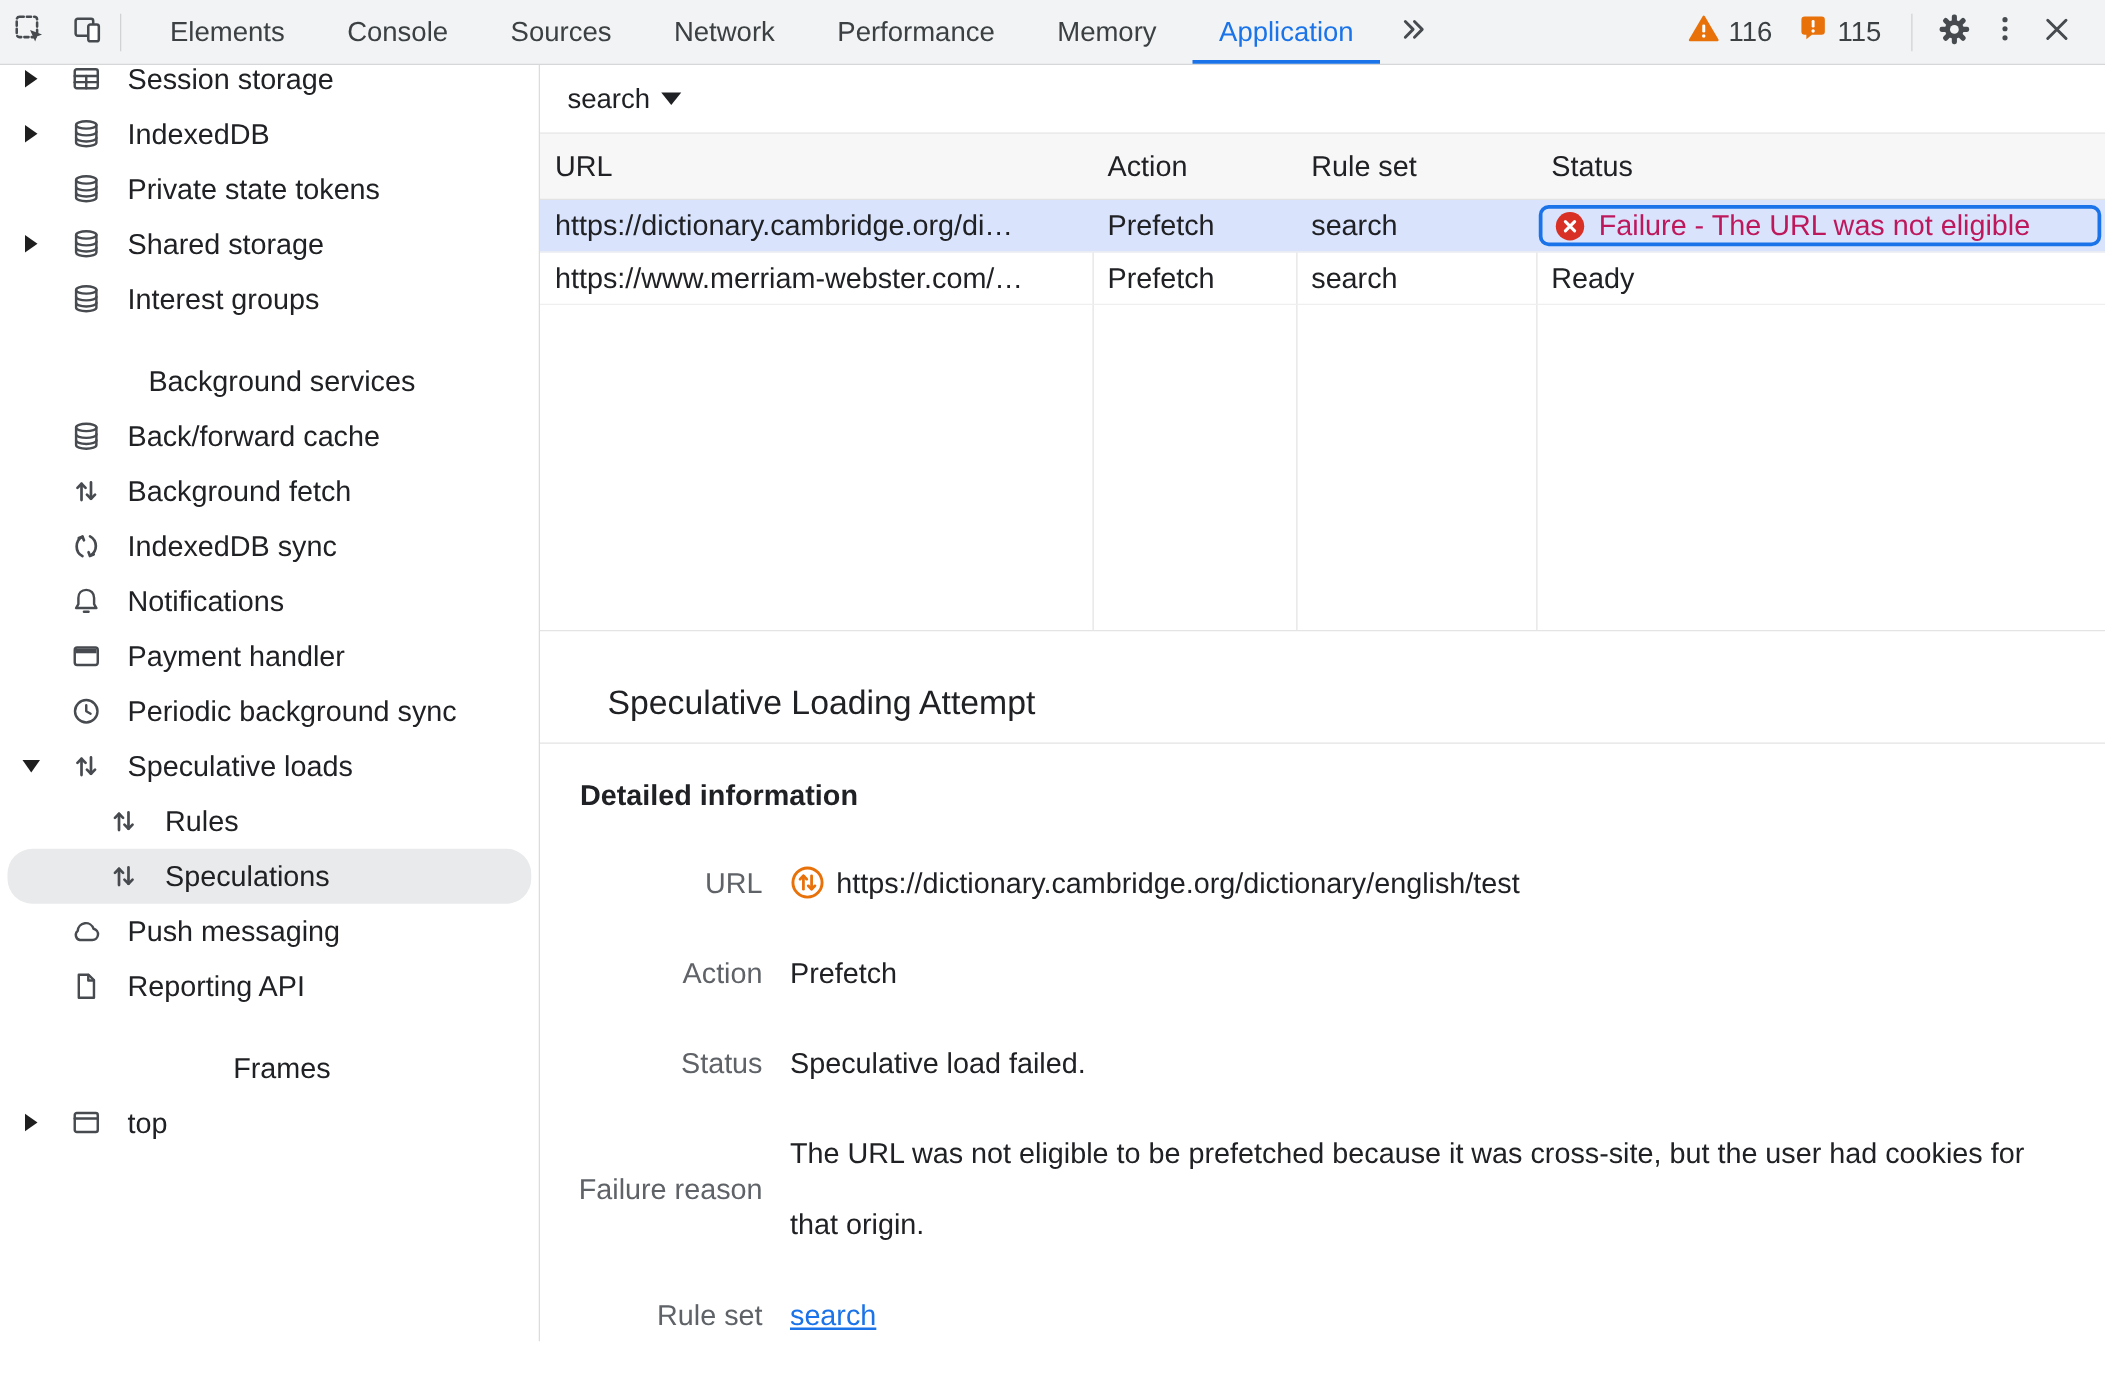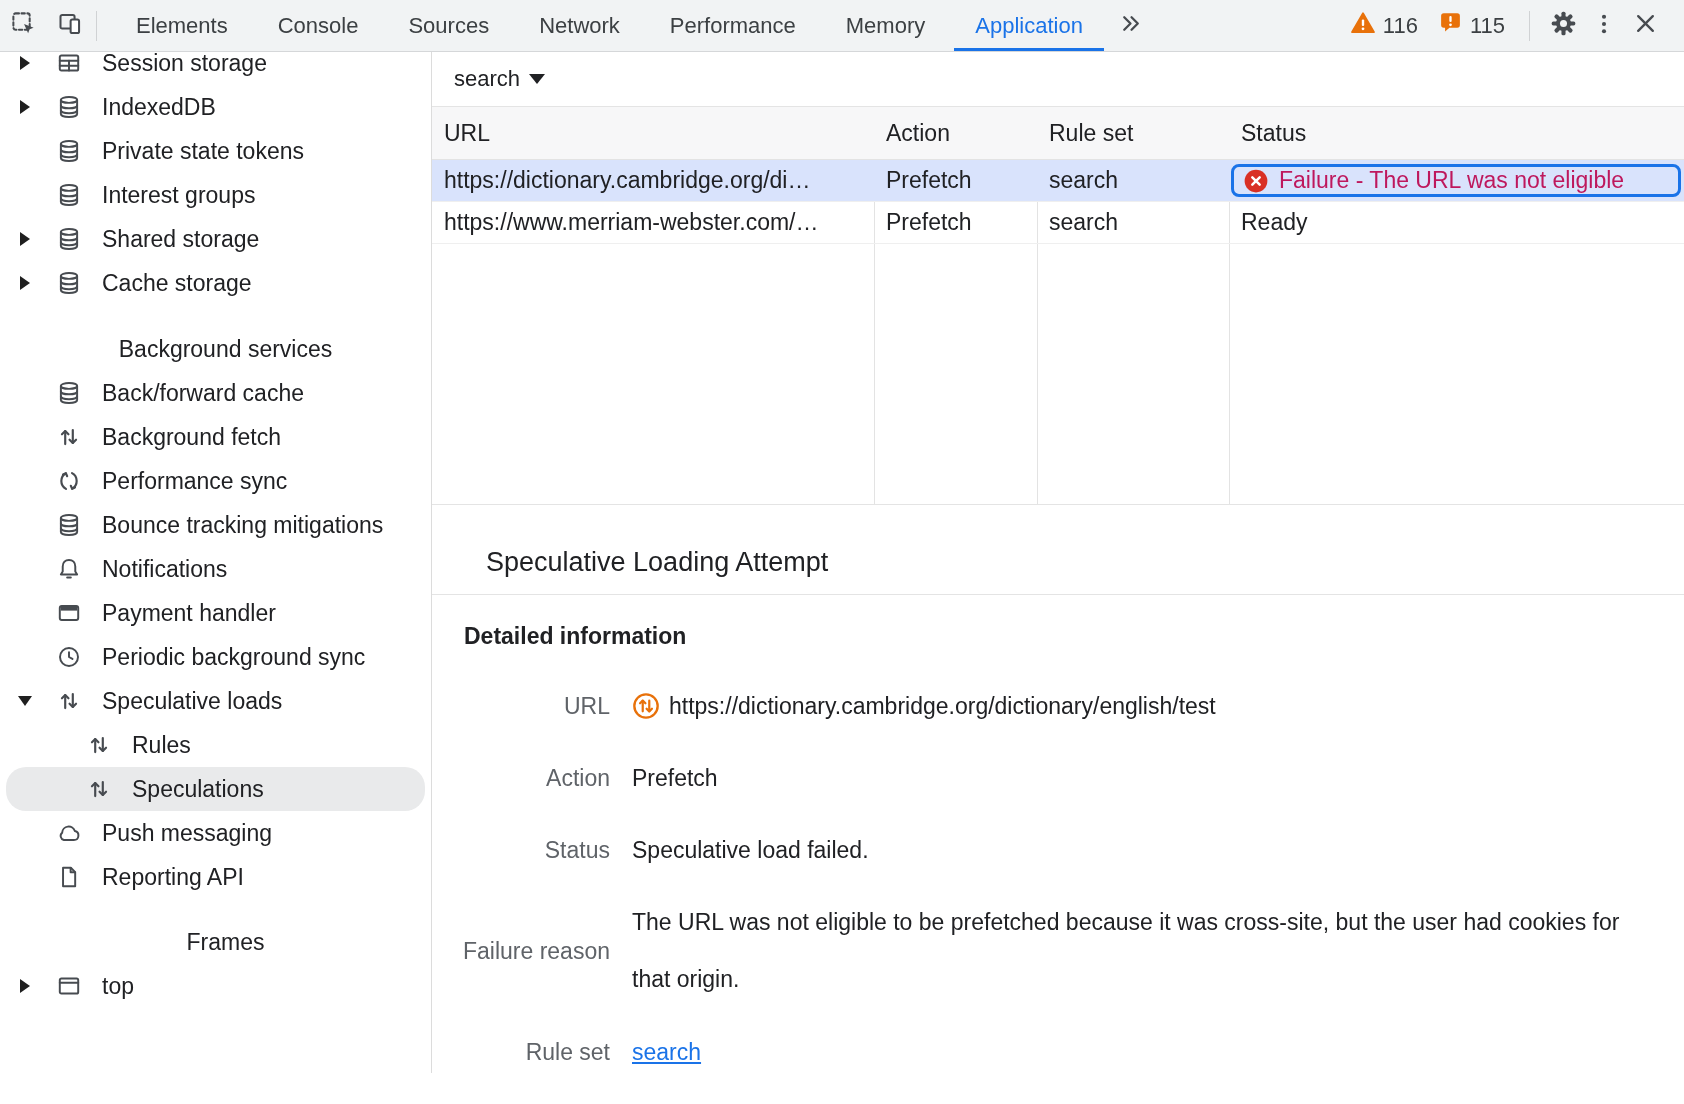--- a/index.html
+++ b/index.html
@@ -233,61 +233,47 @@
               <ellipse cx="12" cy="5.5" rx="7.5" ry="2.7"></ellipse>
                 <path d="M4.5 5.5v13c0 1.5 3.3 2.7 7.5 2.7s7.5-1.2 7.5-2.7v-13"></path>
               <path d="M4.5 10.5c0 1.5 3.3 2.7 7.5 2.7s7.5-1.2 7.5-2.7"></path>
                 <path d="M4.5 15c0 1.5 3.3 2.7 7.5 2.7s7.5-1.2 7.5-2.7"></path>
             </svg>
             </span>
           <span class="slabel">Private state tokens</span>
         </div>
 
         <div class="srow">
-          <span class="expbox"></span>
+          <span class="expbox">
+              <span class="exp-r"></span>
+            </span>
           <span class="sicon">
             <svg class="ic" width="26" height="26" viewBox="0 0 24 24">
               <ellipse cx="12" cy="5.5" rx="7.5" ry="2.7"></ellipse>
                 <path d="M4.5 5.5v13c0 1.5 3.3 2.7 7.5 2.7s7.5-1.2 7.5-2.7v-13"></path>
               <path d="M4.5 10.5c0 1.5 3.3 2.7 7.5 2.7s7.5-1.2 7.5-2.7"></path>
                 <path d="M4.5 15c0 1.5 3.3 2.7 7.5 2.7s7.5-1.2 7.5-2.7"></path>
             </svg>
             </span>
-          <span class="slabel">Interest groups</span>
-        </div>
-
-        <div class="srow">
-          <span class="expbox">
-              <span class="exp-r"></span>
-            </span>
+          <span class="slabel">Shared storage</span>
+        </div>
+
+        <div class="srow">
+          <span class="expbox"></span>
           <span class="sicon">
             <svg class="ic" width="26" height="26" viewBox="0 0 24 24">
               <ellipse cx="12" cy="5.5" rx="7.5" ry="2.7"></ellipse>
                 <path d="M4.5 5.5v13c0 1.5 3.3 2.7 7.5 2.7s7.5-1.2 7.5-2.7v-13"></path>
               <path d="M4.5 10.5c0 1.5 3.3 2.7 7.5 2.7s7.5-1.2 7.5-2.7"></path>
                 <path d="M4.5 15c0 1.5 3.3 2.7 7.5 2.7s7.5-1.2 7.5-2.7"></path>
             </svg>
             </span>
-          <span class="slabel">Shared storage</span>
-        </div>
-
-        <div class="srow">
-          <span class="expbox">
-              <span class="exp-r"></span>
-            </span>
-          <span class="sicon">
-            <svg class="ic" width="26" height="26" viewBox="0 0 24 24">
-              <ellipse cx="12" cy="5.5" rx="7.5" ry="2.7"></ellipse>
-                <path d="M4.5 5.5v13c0 1.5 3.3 2.7 7.5 2.7s7.5-1.2 7.5-2.7v-13"></path>
-              <path d="M4.5 10.5c0 1.5 3.3 2.7 7.5 2.7s7.5-1.2 7.5-2.7"></path>
-                <path d="M4.5 15c0 1.5 3.3 2.7 7.5 2.7s7.5-1.2 7.5-2.7"></path>
-            </svg>
-            </span>
-          <span class="slabel">Cache storage</span>
-        </div>
+          <span class="slabel">Interest groups</span>
+        </div>
+
 
 
         <div class="gap22"></div>
         <div class="section-h">
           <span>Background services</span>
         </div>
 
         <div class="srow">
           <span class="expbox"></span>
           <span class="sicon">
@@ -317,35 +303,23 @@
         <div class="srow">
           <span class="expbox"></span>
           <span class="sicon">
             <svg class="ic" width="26" height="26" viewBox="0 0 24 24" style="stroke-width:2">
               <path d="M9.2 19.3A8.2 8.2 0 0 1 9.2 4.9"></path>
                 <path d="M6.5 6l2.7-1.1 1.1 2.7"></path>
               <path d="M14.8 4.7a8.2 8.2 0 0 1 0 14.4"></path>
                 <path d="M17.5 18l-2.7 1.1-1.1-2.7"></path>
             </svg>
             </span>
-          <span class="slabel">Performance sync</span>
-        </div>
-
-        <div class="srow">
-          <span class="expbox"></span>
-          <span class="sicon">
-            <svg class="ic" width="26" height="26" viewBox="0 0 24 24">
-              <ellipse cx="12" cy="5.5" rx="7.5" ry="2.7"></ellipse>
-                <path d="M4.5 5.5v13c0 1.5 3.3 2.7 7.5 2.7s7.5-1.2 7.5-2.7v-13"></path>
-              <path d="M4.5 10.5c0 1.5 3.3 2.7 7.5 2.7s7.5-1.2 7.5-2.7"></path>
-                <path d="M4.5 15c0 1.5 3.3 2.7 7.5 2.7s7.5-1.2 7.5-2.7"></path>
-            </svg>
-            </span>
-          <span class="slabel">Bounce tracking mitigations</span>
-        </div>
+          <span class="slabel">IndexedDB sync</span>
+        </div>
+
 
         <div class="srow">
           <span class="expbox"></span>
           <span class="sicon">
             <svg class="ic" width="26" height="26" viewBox="0 0 24 24">
               <path d="M12 3.6c-3.5 0-5.8 2.4-5.8 6v4.6L4.5 17h15l-1.7-2.8V9.6c0-3.6-2.3-6-5.8-6z"></path>
               <path d="M10.3 19.8h3.4"></path>
             </svg>
             </span>
           <span class="slabel">Notifications</span>

